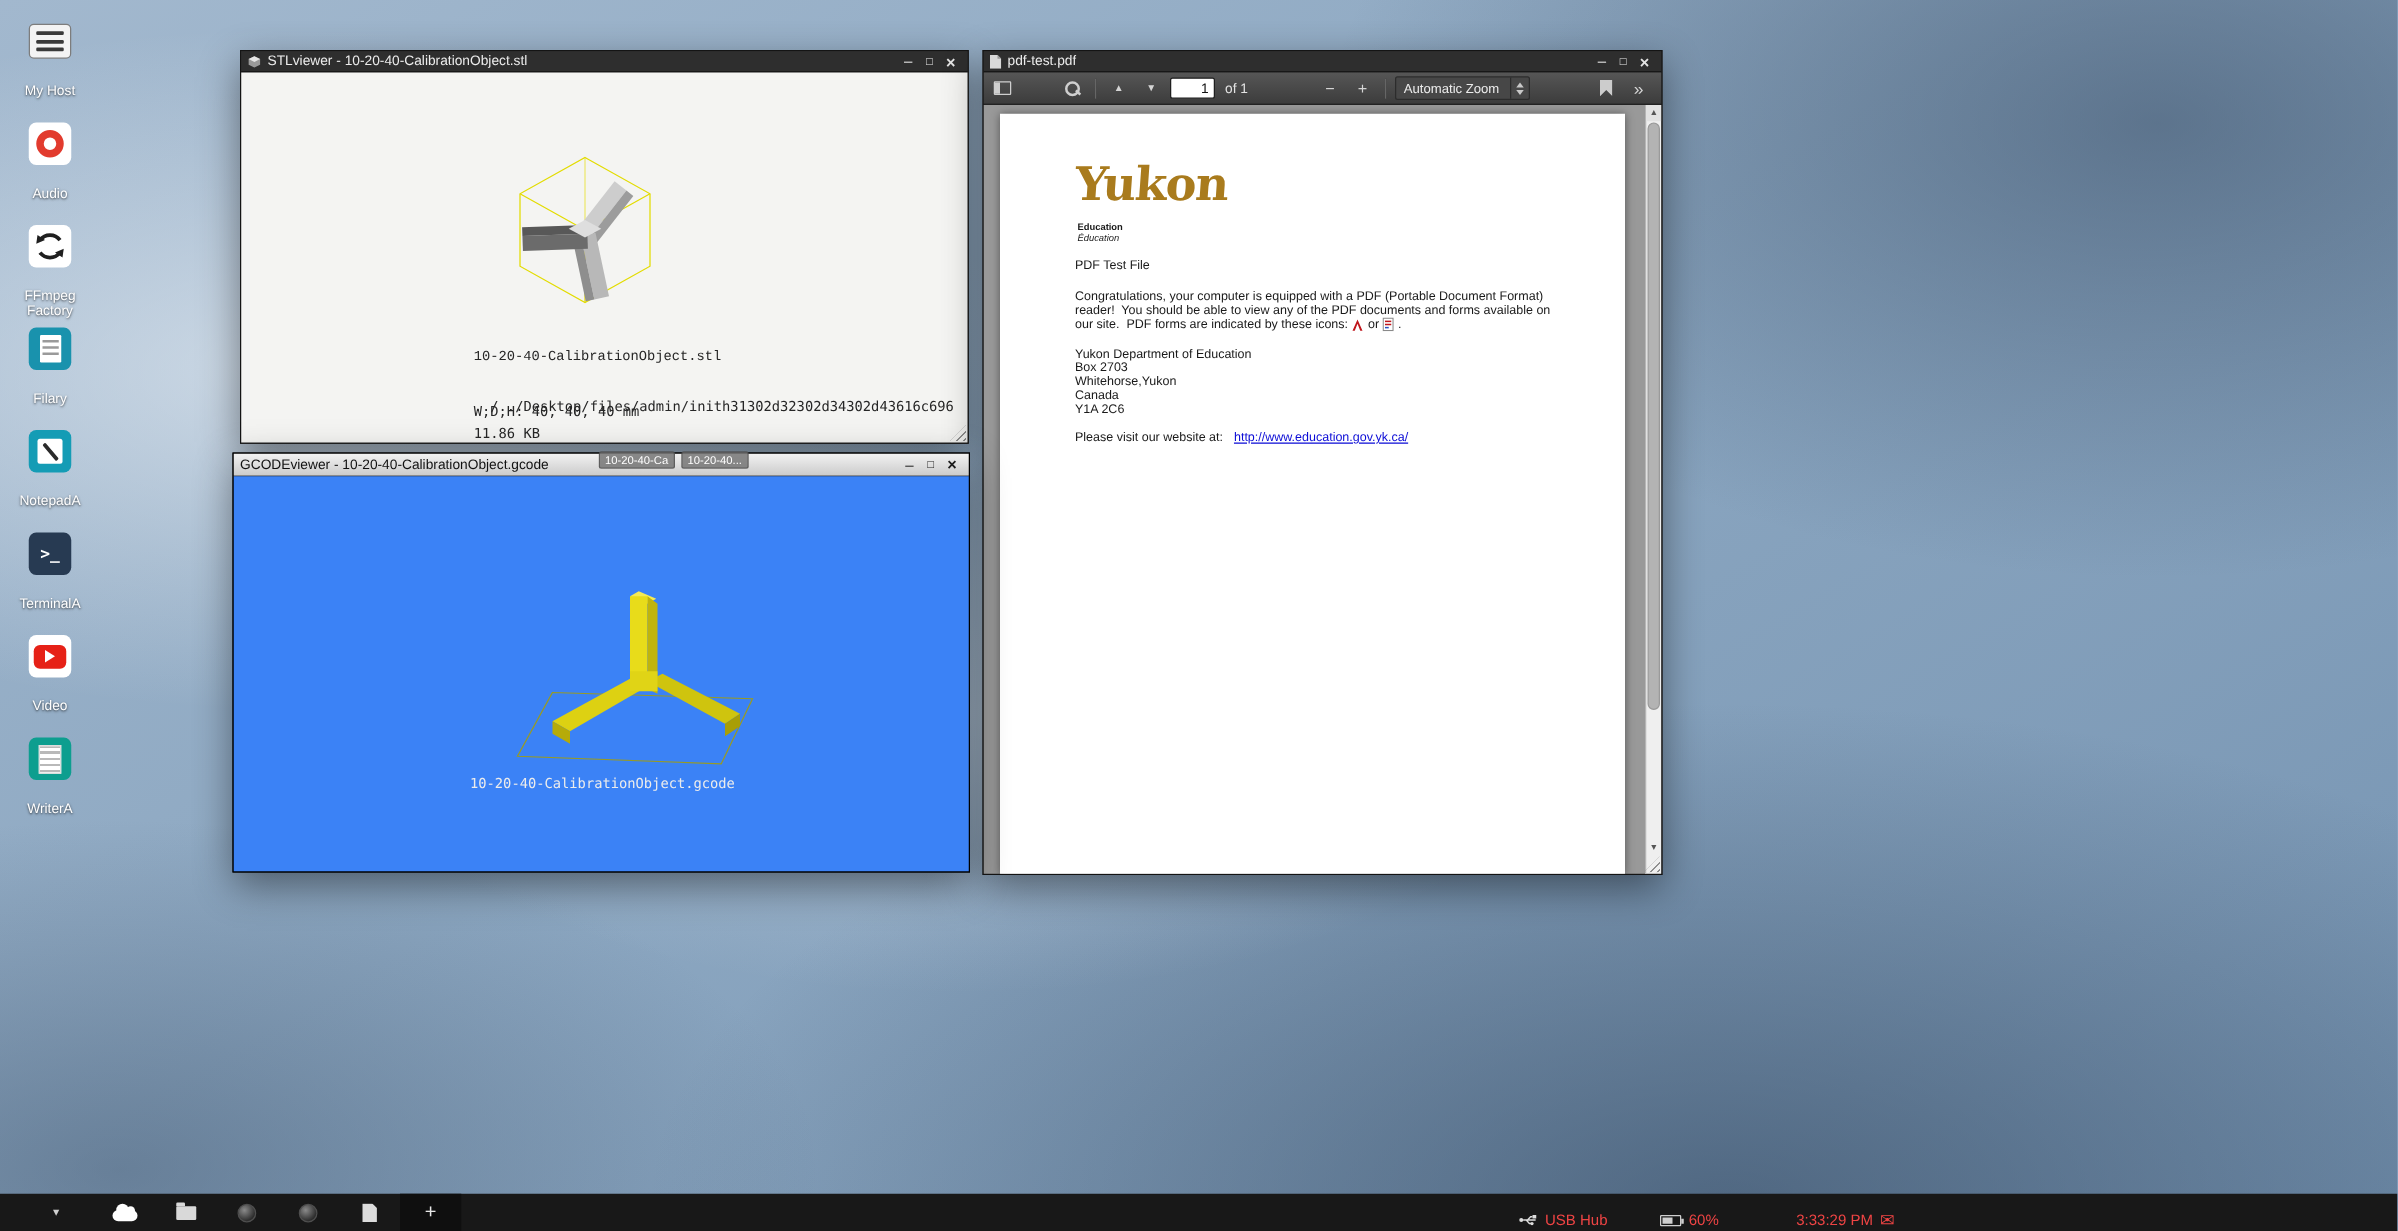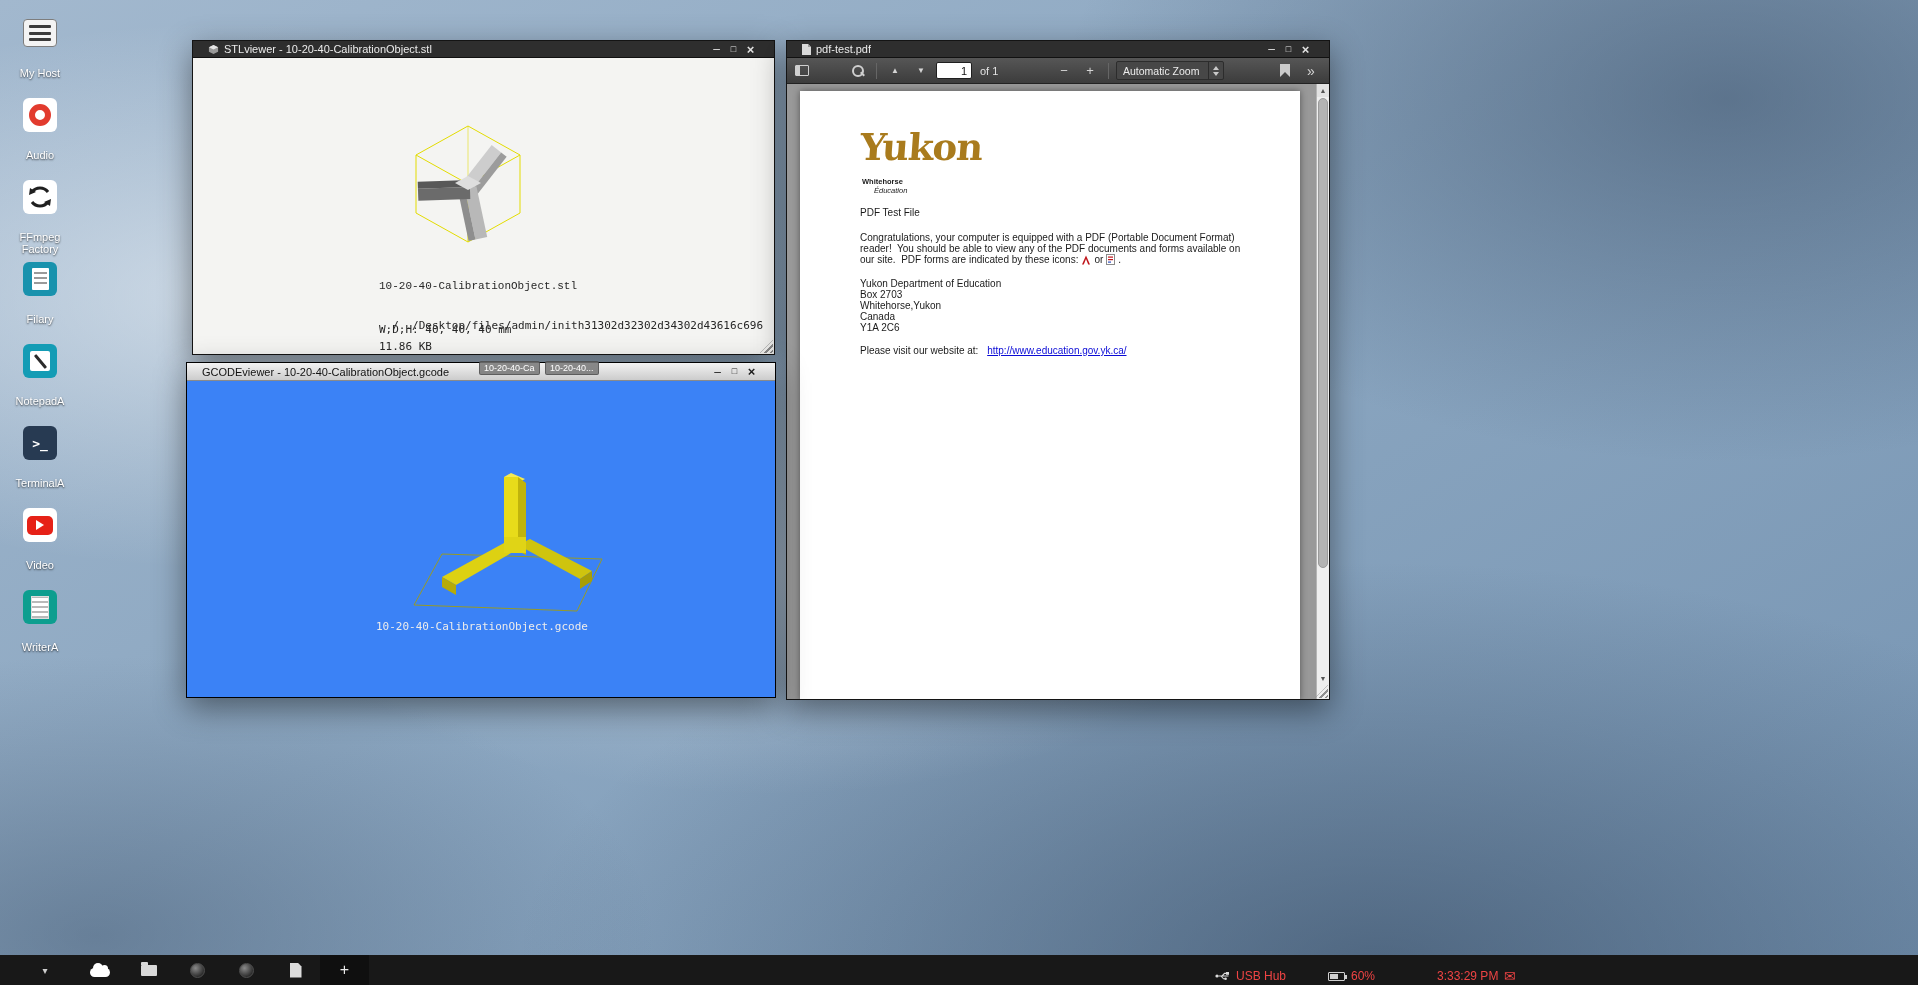--- a/index.html
+++ b/index.html
@@ -41,21 +41,21 @@
   .doc-hatch{width:18px;height:23px;background:#fff;border:1px solid #ddd;background-image:repeating-linear-gradient(0deg,#b9b9b9 0 2px,transparent 2px 5px);}
   .pencil{position:absolute;width:3px;height:17px;background:#2b2b2b;transform:rotate(-40deg);border-radius:1px;}
   .pad-sheet{width:20px;height:20px;background:#fff;border-radius:2px;}
 
   
   .bg-file{position:absolute;z-index:6;display:flex;align-items:flex-end;gap:3px;background:rgba(118,118,118,.85);border:1px solid rgba(45,45,45,.45);padding:1px 4px;font-size:9px;color:#fff;border-radius:2px;}
   #bgfile1{left:479px;top:361px;} #bgfile2{left:545px;top:361px;}
 
   
   .window{position:absolute;box-shadow:0 10px 30px rgba(0,0,0,.45);}
-  .titlebar{height:17px;display:flex;align-items:center;padding:0 15px;font-size:11px;white-space:nowrap;}
+  .titlebar{height:17px;display:flex;align-items:center;padding:0 5px;font-size:11px;white-space:nowrap;}
   .titlebar.dark{background:#2e2e2e;color:#ececec;border-bottom:1px solid #111;}
   .titlebar.light{background:linear-gradient(#f2f2f2,#cccccc);color:#111;border-bottom:1px solid #8a8a8a;height:18px;}
   .tb-ico{display:inline-flex;margin-right:5px;}
   .tb-title{overflow:hidden;text-overflow:ellipsis;}
   .win-controls{margin-left:auto;display:flex;align-items:center;}
   .win-btn{width:17px;height:15px;display:flex;align-items:center;justify-content:center;line-height:1;}
   .titlebar.dark .win-btn{color:#e4e4e4;}
   .titlebar.light .win-btn{color:#1b1b1b;}
   .wb-min{font-size:12px;} .wb-max{font-size:9px;} .wb-close{font-size:13px;font-weight:bold;}
   .mono{font-family:"DejaVu Sans Mono",monospace;}
@@ -105,21 +105,21 @@
   #pdf-scroll{position:absolute;right:0;top:0;bottom:0;width:13px;background:#efefef;border-left:1px solid #b5b5b5;}
   #scroll-up{position:absolute;top:0;left:0;right:0;height:13px;display:flex;align-items:center;justify-content:center;font-size:7px;color:#555;background:#e2e2e2;}
   #scroll-down{position:absolute;bottom:14px;left:0;right:0;height:13px;display:flex;align-items:center;justify-content:center;font-size:7px;color:#555;}
   #scroll-thumb{position:absolute;top:14px;left:1px;width:10px;height:470px;background:#b3b3b3;border-radius:5px;border:1px solid #9a9a9a;}
   .resize-grip.pdfgrip{z-index:5;}
 
   
   .pp{position:absolute;left:60px;color:#1a1a1a;}
   #yk-word{top:38px;font-family:"DejaVu Serif",serif;font-weight:bold;font-size:37px;color:#a97b1d;letter-spacing:-1px;transform:skewX(-4deg);line-height:1;}
   #yk-sub1{top:86px;left:62px;font-size:7.5px;font-weight:bold;}
-  #yk-sub2{top:95px;left:74px;font-size:7.5px;font-style:italic;}
+  #yk-sub2{top:95px;left:62px;font-size:7.5px;font-style:italic;}
   #pp-heading{top:116px;font-size:10px;}
   .pp-body{font-size:10px;line-height:11.5px;white-space:pre;}
   #pp-b1{top:141px;} #pp-b2{top:152px;} #pp-b3{top:163px;display:flex;align-items:center;gap:3px;white-space:pre;}
   .pp-addr{font-size:10px;line-height:11px;}
   #pp-a0{top:187px;} #pp-a1{top:198px;} #pp-a2{top:209px;} #pp-a3{top:220px;} #pp-a4{top:231px;}
   #pp-site{top:254px;font-size:10px;display:flex;gap:6px;white-space:pre;}
   #pp-site a{color:#0b0bd6;text-decoration:underline;}
   .mini-ico{display:inline-flex;}
 
   
@@ -358,21 +358,21 @@
       <span class="tb-btn">
           <span class="ico-bookmark"></span>
         </span>
       <span class="tb-btn ico-chevrons">»</span>
     </div>
   </div>
 
   <div id="pdf-content">
     <div id="pdf-page">
       <div class="pp" id="yk-word">Yukon</div>
-      <div class="pp" id="yk-sub1">Whitehorse</div>
+      <div class="pp" id="yk-sub1">Education</div>
       <div class="pp" id="yk-sub2">Éducation</div>
       <div class="pp" id="pp-heading">PDF Test File</div>
       <div class="pp pp-body" id="pp-b1">Congratulations, your computer is equipped with a PDF (Portable Document Format)</div>
       <div class="pp pp-body" id="pp-b2">reader!  You should be able to view any of the PDF documents and forms available on</div>
       <div class="pp pp-body" id="pp-b3">
         <span>our site.  PDF forms are indicated by these icons:</span>
         <span class="mini-ico">
           <svg width="10" height="10" viewBox="0 0 10 10">
               <polygon points="5,0.5 9,9.5 7.2,9.5 5,4 2.8,9.5 1,9.5" fill="#c0161c"></polygon>
             </svg>

